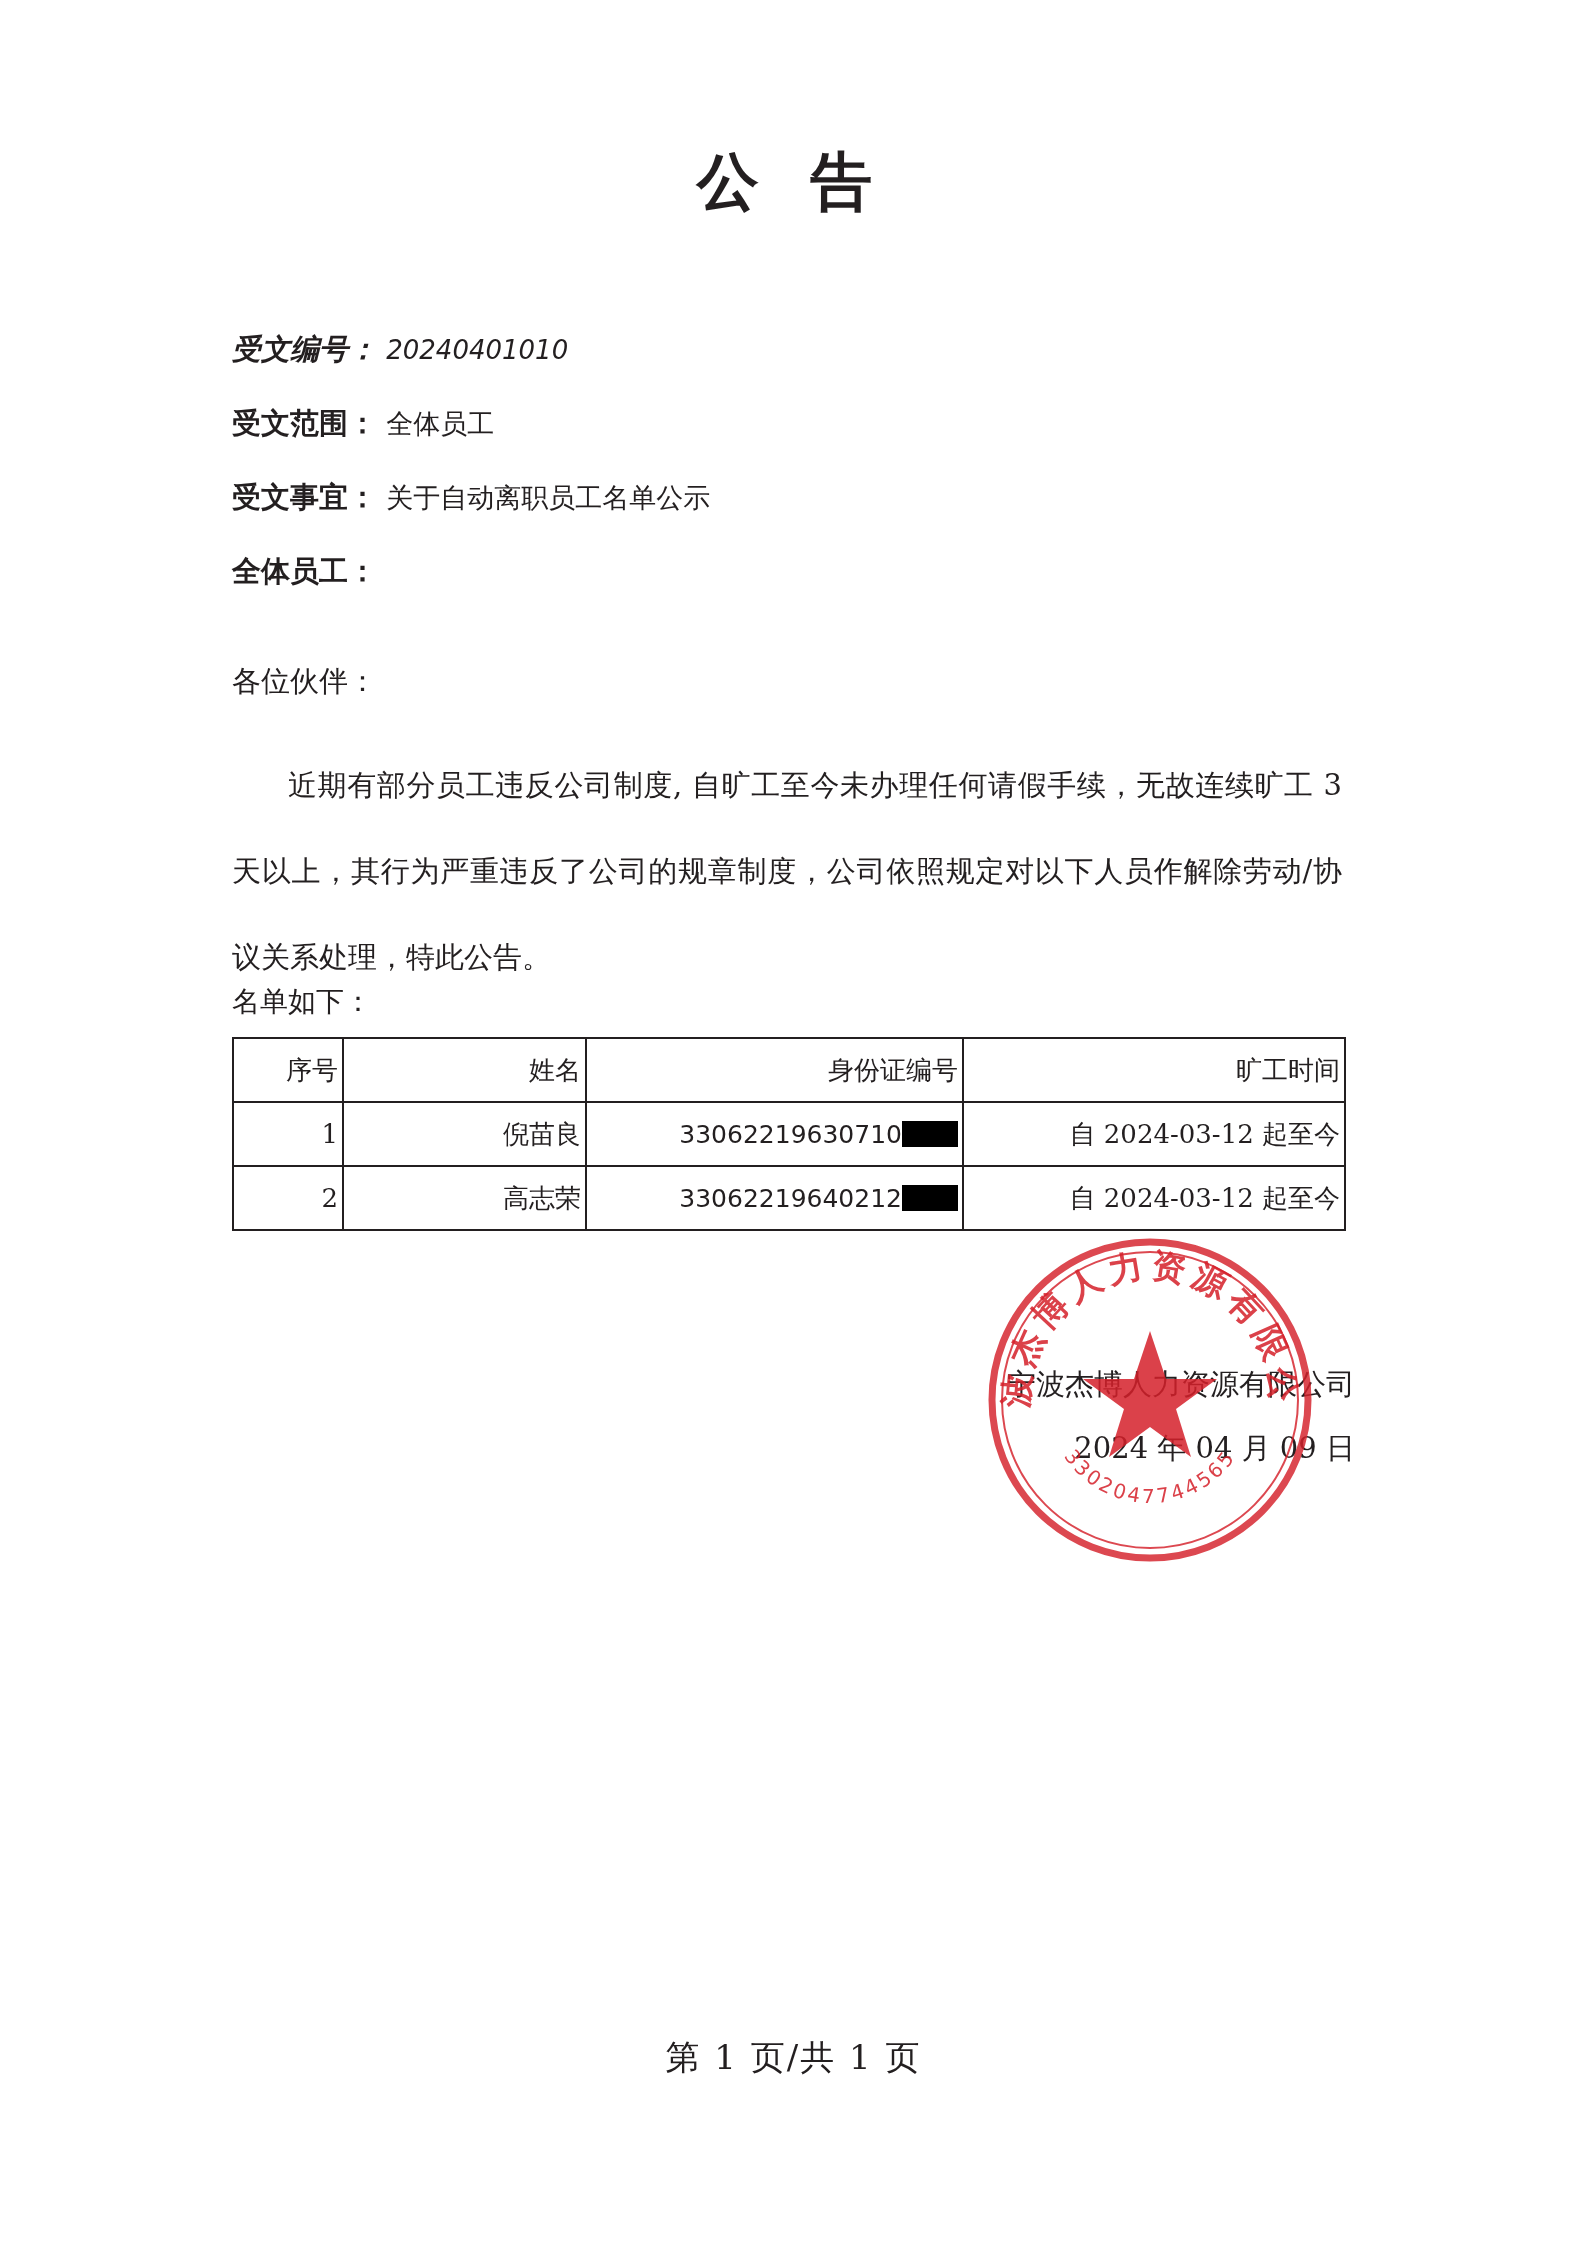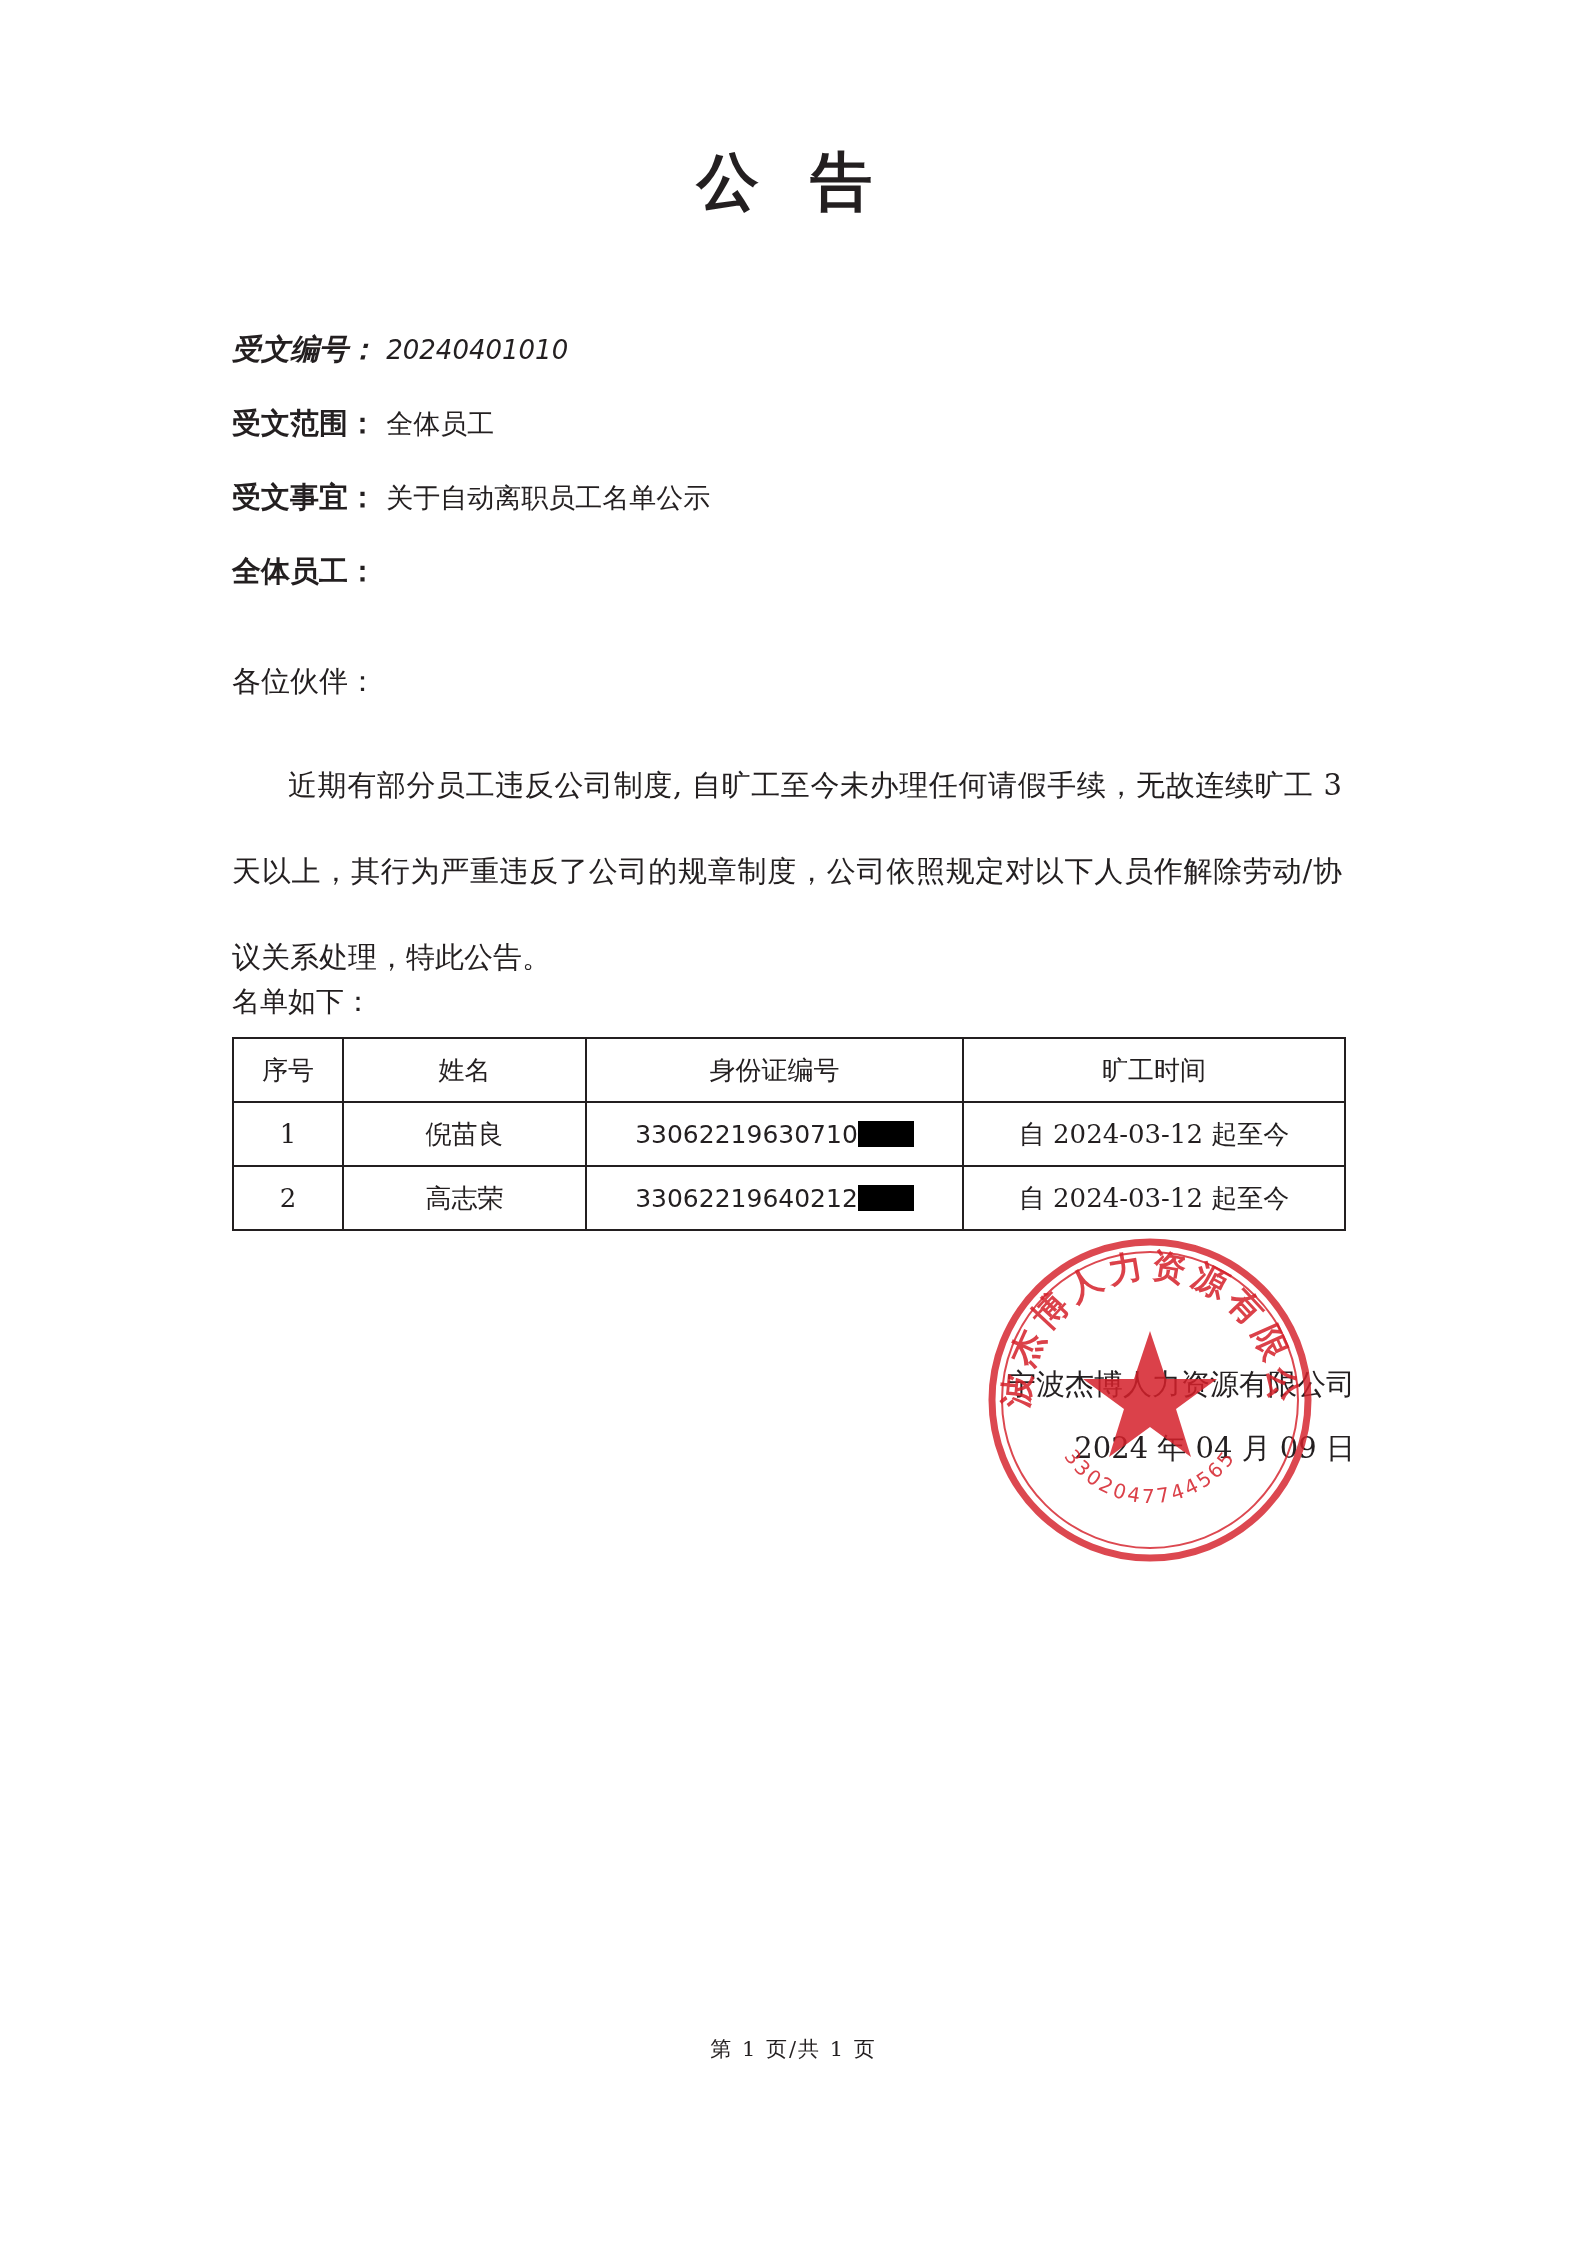--- a/index.html
+++ b/index.html
@@ -77,21 +77,21 @@
   table.namelist {
     position: absolute;
     left: 232px;
     top: 1037px;
     width: 1112px;
     border-collapse: collapse;
     table-layout: fixed;
   }
   table.namelist td, table.namelist th {
     border: 2px solid #231f20;
-    text-align: center;
+    text-align: right;
     font-weight: normal;
     font-size: 26px;
     height: 62px;
     padding: 0 4px;
     font-family: "DejaVu Serif", "Liberation Serif", serif;
   }
   table.namelist col.c1 { width: 110px; }
   table.namelist col.c2 { width: 243px; }
   table.namelist col.c3 { width: 377px; }
   table.namelist col.c4 { width: 382px; }
@@ -123,21 +123,21 @@
     width: 330px;
     height: 330px;
     pointer-events: none;
   }
   .footer {
     position: absolute;
     left: 0;
     top: 2035px;
     width: 100%;
     text-align: center;
-    font-size: 21px;
+    font-size: 34px;
     letter-spacing: 2px;
   }
 </style>
 </head>
 <body>
 
 <div class="page">
 
   <div class="doc-title">公 告</div>
 

